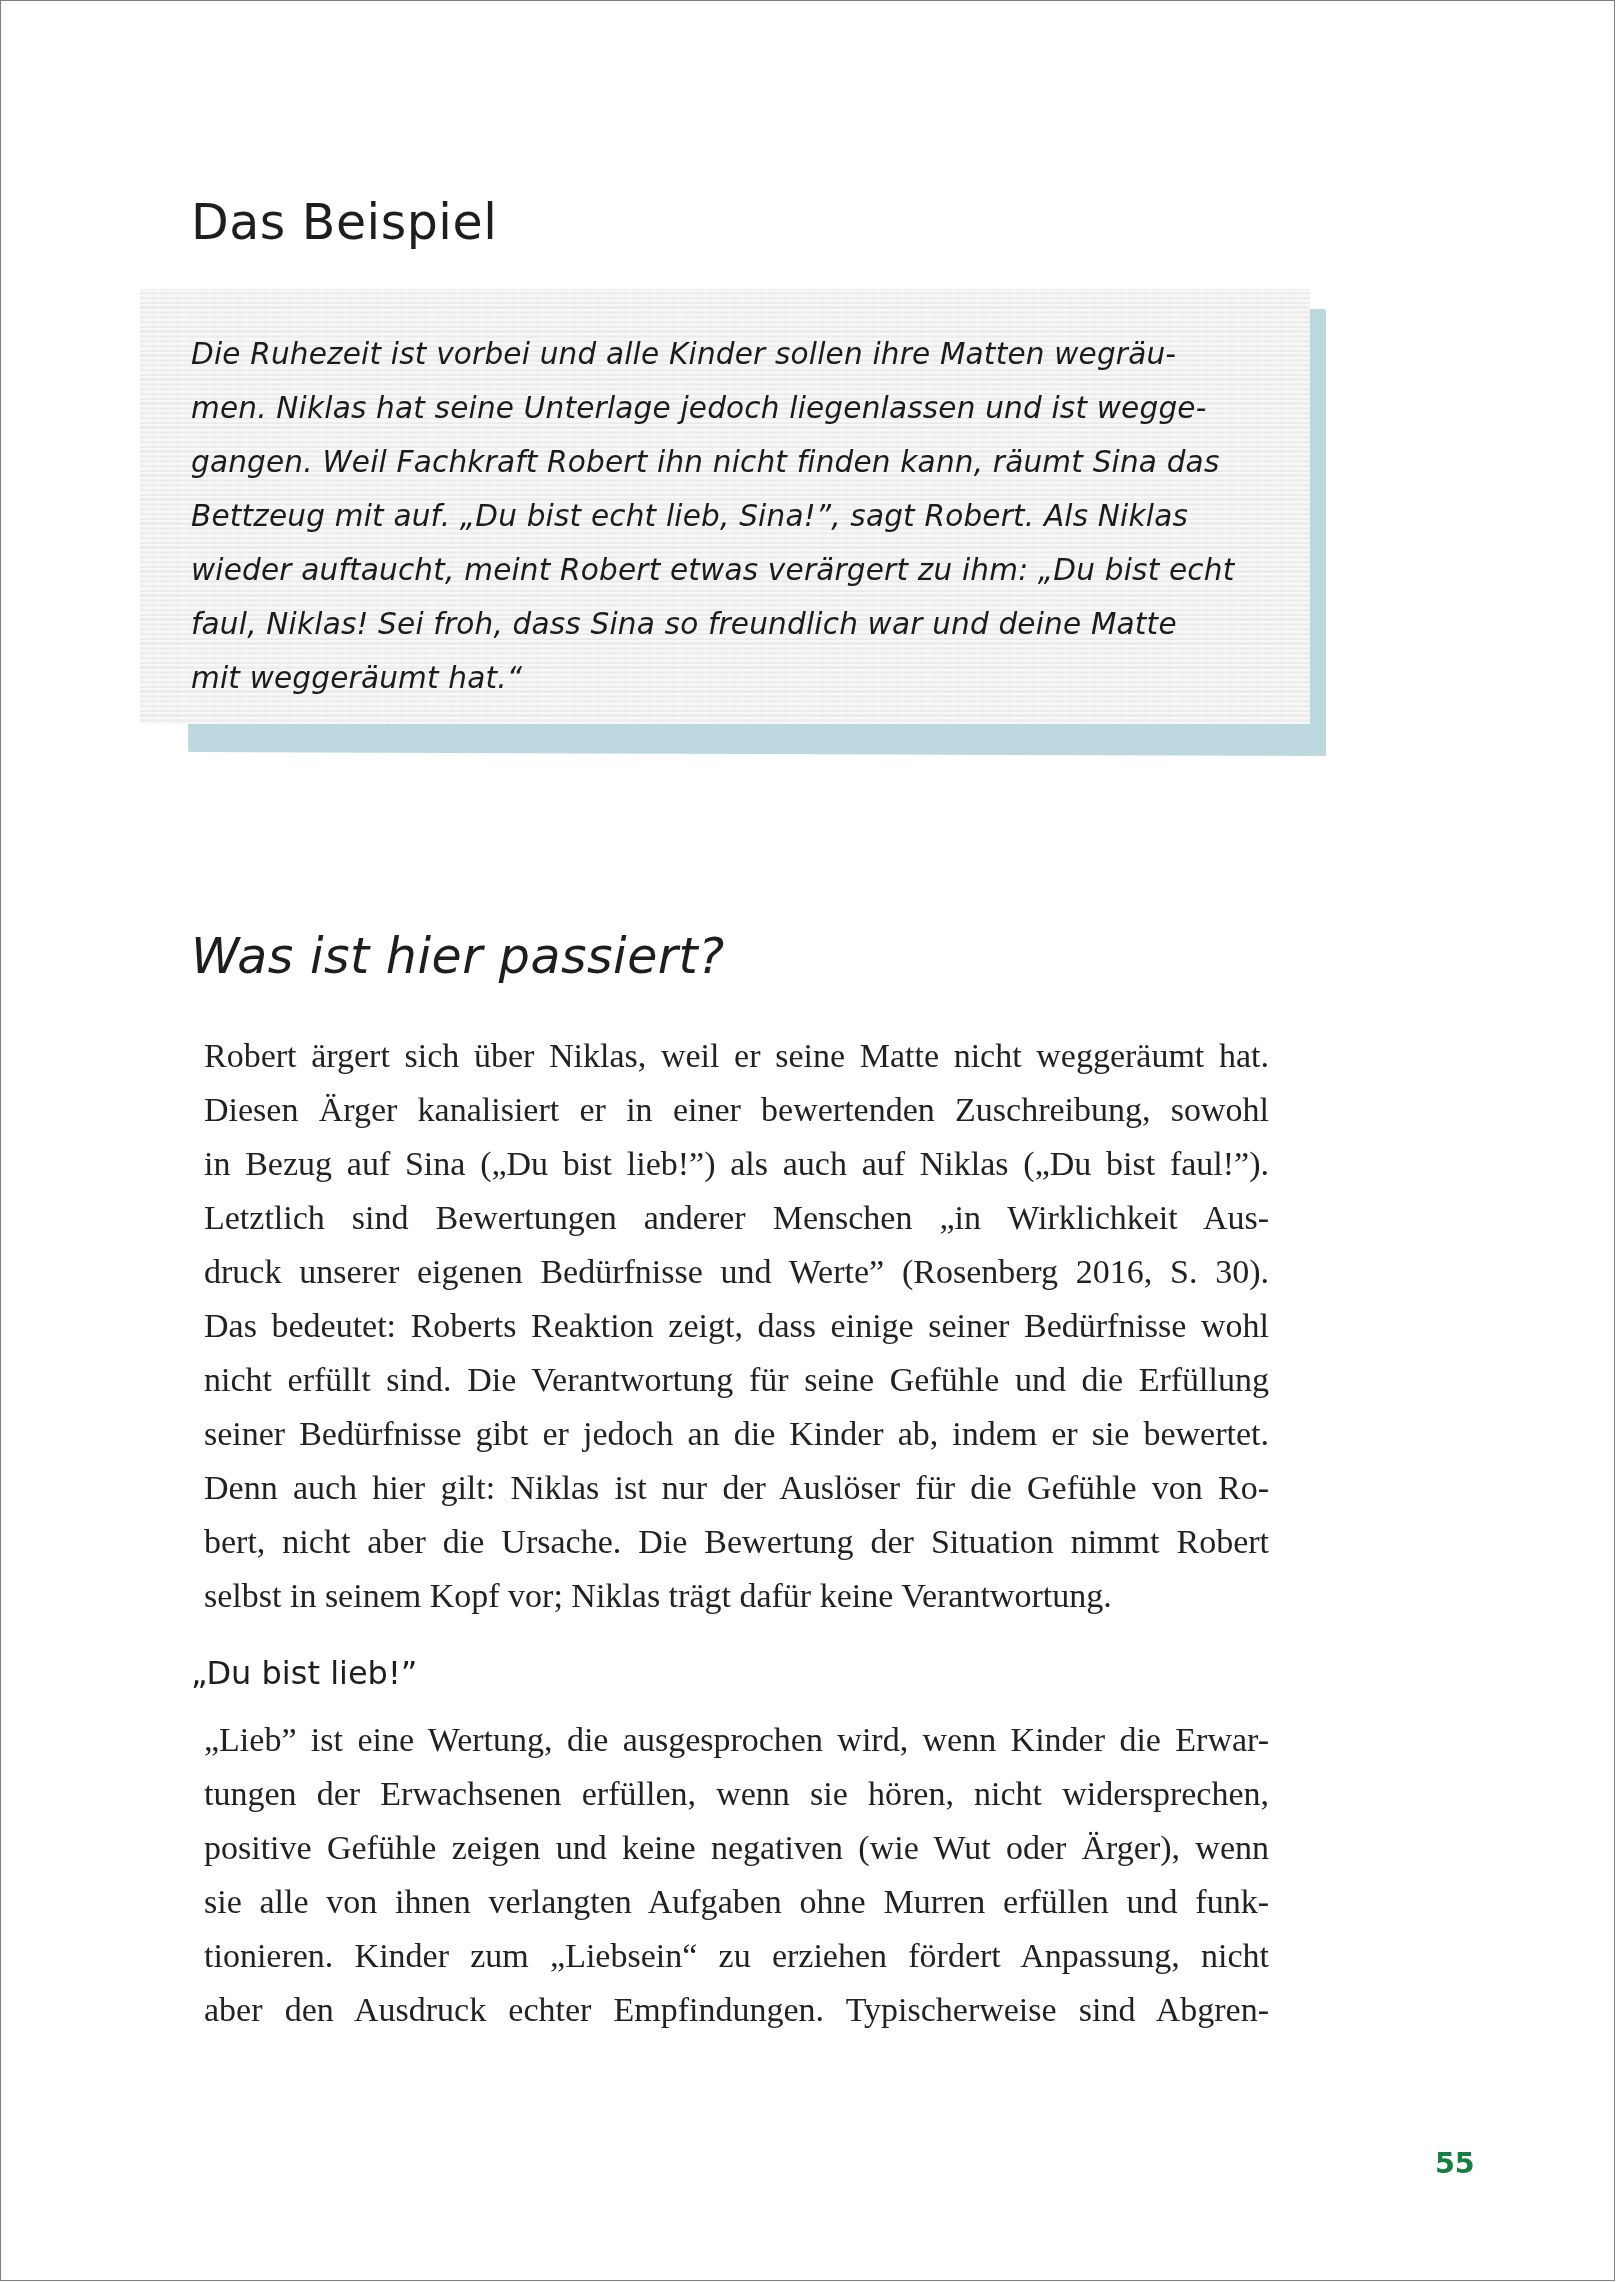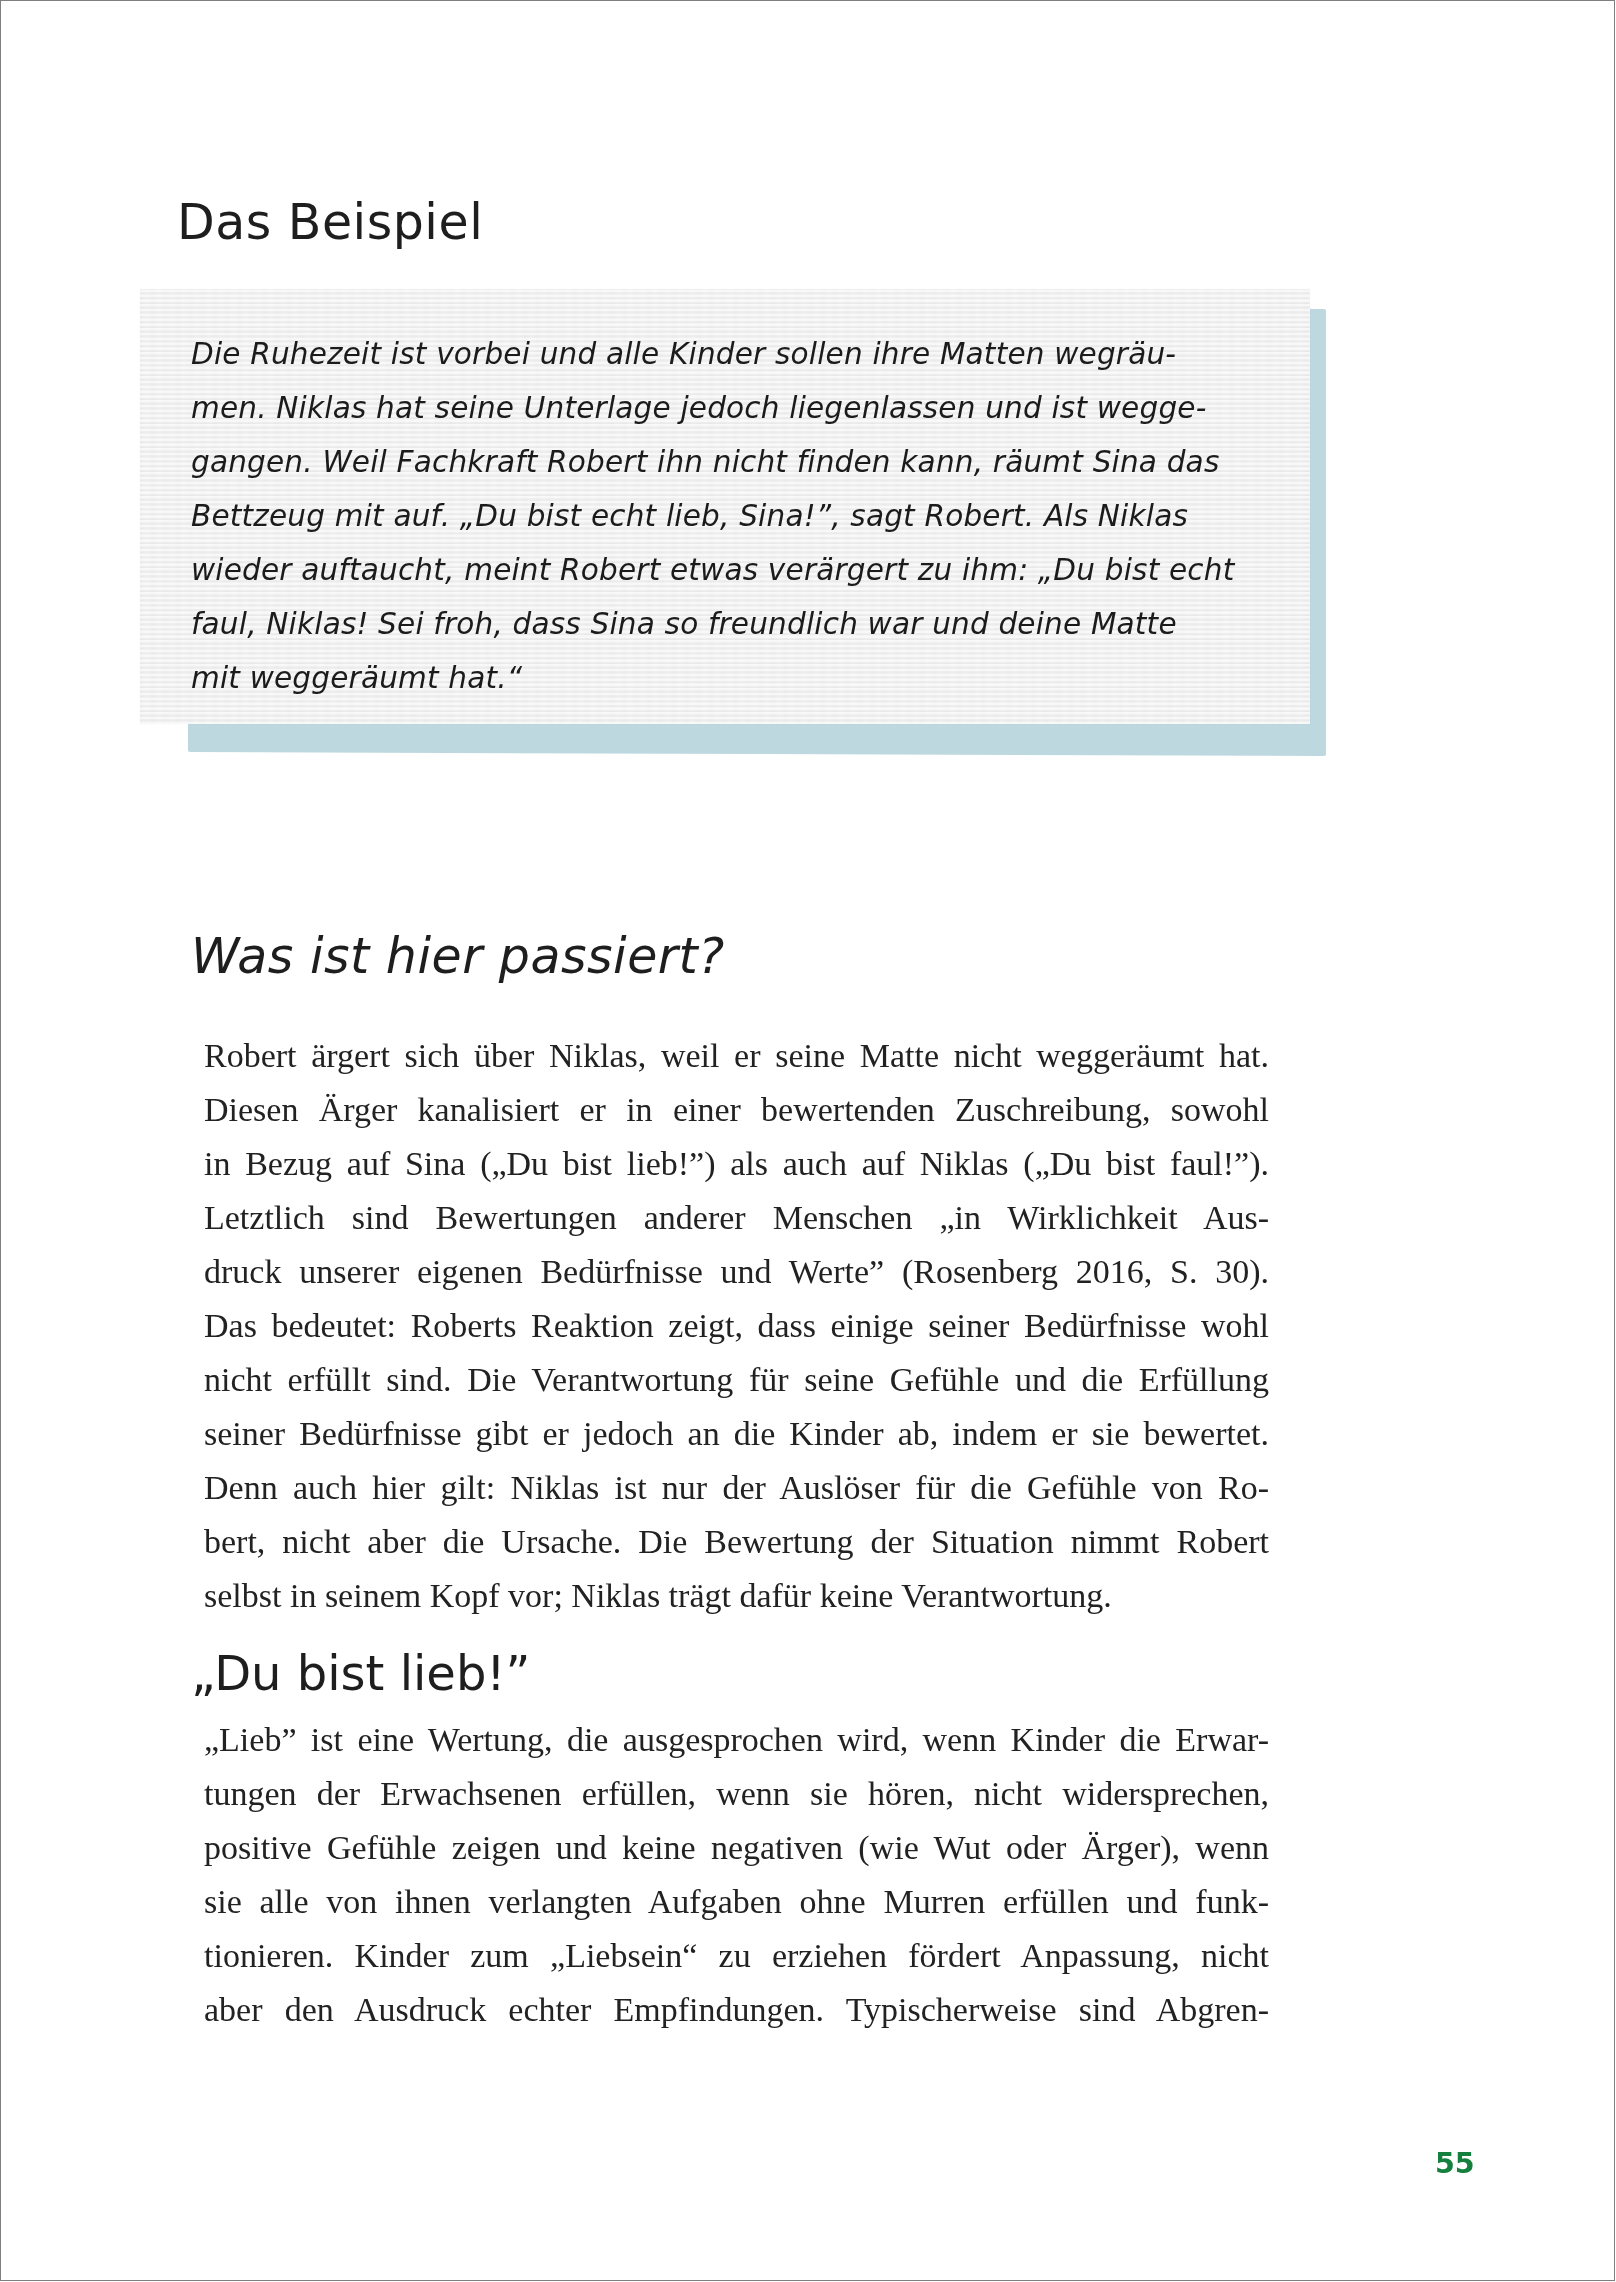--- a/index.html
+++ b/index.html
@@ -23,36 +23,36 @@
     }
     .heading {
       position: absolute;
       font-family: "DejaVu Sans", sans-serif;
       color: #1e1e1e;
       font-weight: normal;
       margin: 0;
       letter-spacing: 0.5px;
     }
     .h-example {
-      left: 176px;
+      left: 190px;
       top: 188px;
       font-size: 49px;
       line-height: 67px;
     }
     .h-what {
       left: 190px;
       top: 922px;
       font-size: 49px;
       line-height: 67px;
       font-style: italic;
     }
     .h-sub {
       left: 190px;
       top: 1647px;
-      font-size: 48px;
+      font-size: 32px;
       line-height: 51px;
       letter-spacing: 0;
     }
     
     .card-shadow {
       position: absolute;
       left: 187px;
       top: 306px;
       width: 1138px;
       height: 447px;

